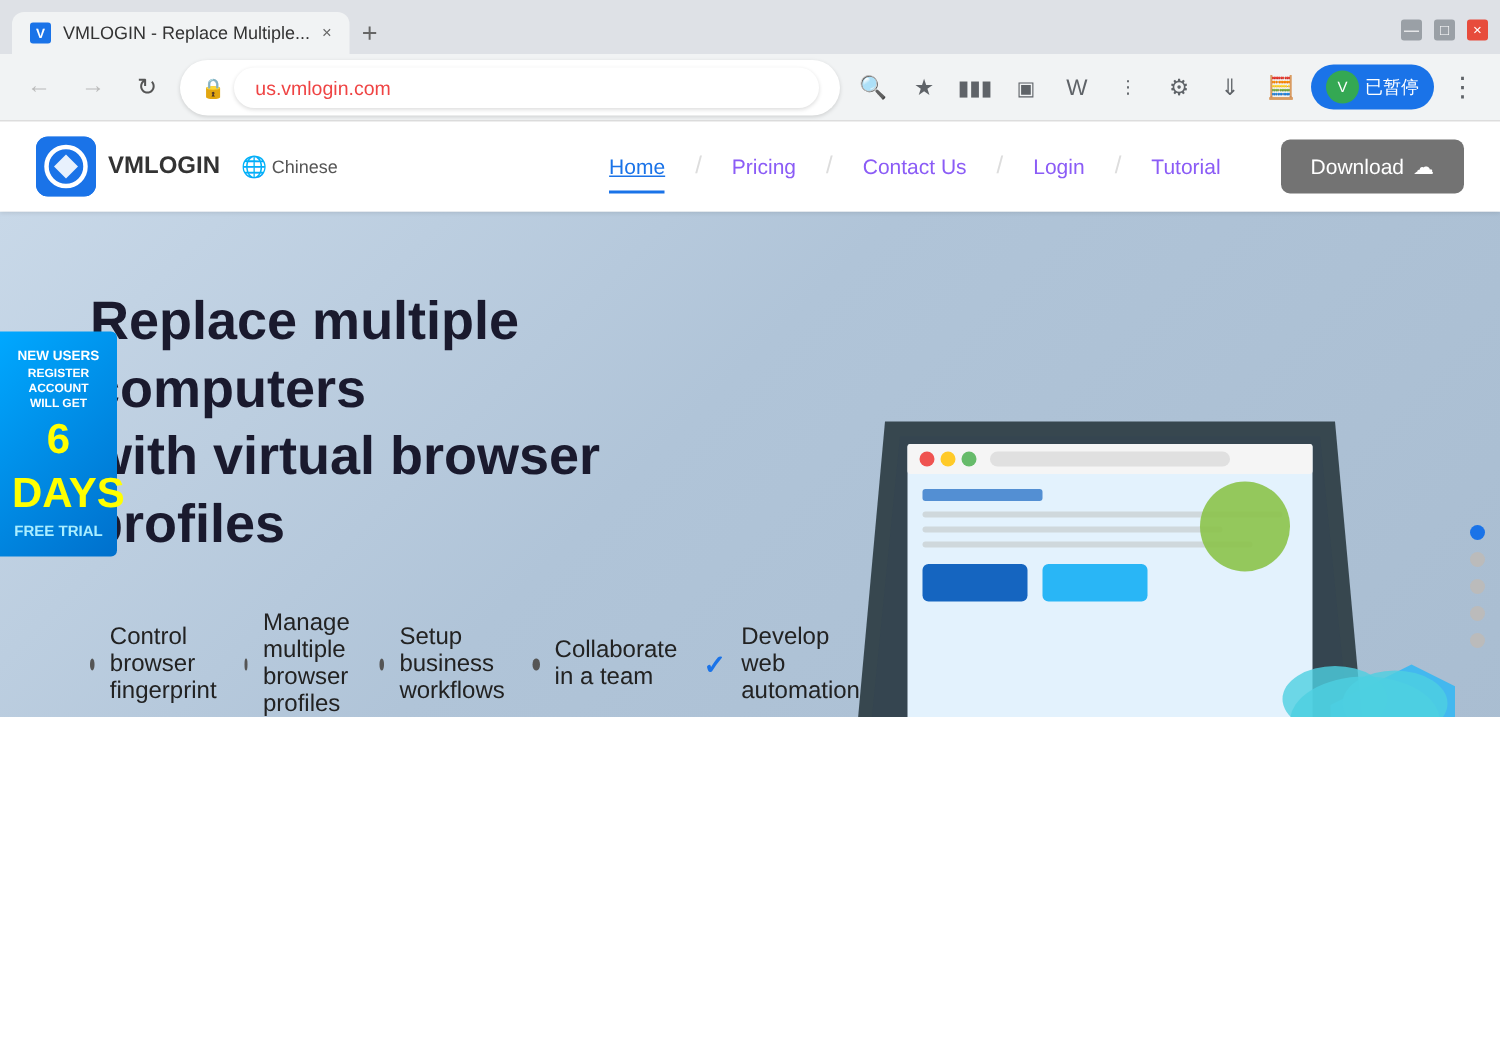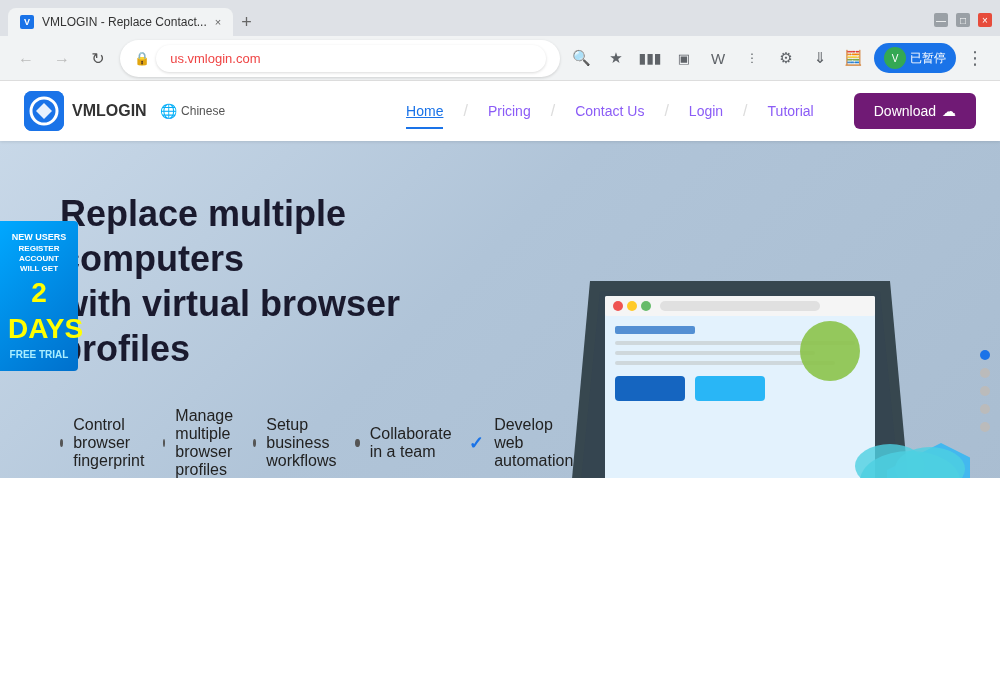--- a/index.html
+++ b/index.html
@@ -33,21 +33,21 @@
     .site-nav { display: flex; align-items: center; padding: 0 24px; height: 60px; background: #fff; box-shadow: 0 1px 3px rgba(0,0,0,0.1); position: relative; z-index: 10; }
     .logo-area { display: flex; align-items: center; gap: 8px; }
     .logo-icon { width: 40px; height: 40px; background: #1a73e8; border-radius: 8px; display: flex; align-items: center; justify-content: center; }
     .logo-text { font-size: 16px; font-weight: bold; color: #333; }
     .lang-btn { font-size: 12px; color: #555; display: flex; align-items: center; gap: 3px; cursor: pointer; margin-left: 6px; }
     .nav-links { display: flex; align-items: center; gap: 4px; margin-left: auto; }
     .nav-link { padding: 8px 16px; font-size: 14px; color: #8b5cf6; text-decoration: none; cursor: pointer; position: relative; }
     .nav-link.active { color: #1a73e8; text-decoration: underline; }
     .nav-link.active::after { content: ''; position: absolute; bottom: -2px; left: 16px; right: 16px; height: 2px; background: #1a73e8; }
     .nav-sep { color: #ddd; font-size: 16px; }
-    .download-btn { background: #701a75; color: #fff; padding: 10px 20px; border-radius: 6px; font-size: 14px; cursor: pointer; display: flex; align-items: center; gap: 6px; margin-left: 20px; border: none; }
+    .download-btn { background: #737373; color: #fff; padding: 10px 20px; border-radius: 6px; font-size: 14px; cursor: pointer; display: flex; align-items: center; gap: 6px; margin-left: 20px; border: none; }
 
     
     .hero { background: linear-gradient(135deg, #c8d8e8 0%, #b0c4d8 40%, #a8bcd0 100%); height: 500px; position: relative; overflow: hidden; display: flex; align-items: flex-start; padding: 50px 60px; }
     .hero-left { max-width: 420px; z-index: 2; }
     .hero-title { font-size: 36px; font-weight: bold; color: #1a1a2e; line-height: 1.25; margin-bottom: 36px; }
     .hero-features { list-style: none; display: flex; flex-direction: row; gap: 14px; }
     .hero-feature { display: flex; align-items: center; gap: 10px; font-size: 16px; color: #222; }
     .feature-check { color: #1a73e8; font-size: 18px; font-weight: bold; }
     .feature-bullet { width: 8px; height: 8px; border-radius: 50%; background: #555; display: inline-block; }
 
@@ -73,21 +73,21 @@
 </head>
 <body>
 
 <div class="browser-chrome">
 
   <div class="tab-bar">
     <div class="tab">
       <div class="tab-favicon">
         <span style="font-size:9px;color:#fff;font-weight:bold;">V</span>
       </div>
-      <span class="tab-title">VMLOGIN - Replace Contact...</span>
+      <span class="tab-title">VMLOGIN - Replace Multiple...</span>
       <span class="tab-close">×</span>
     </div>
     <button class="tab-new">+</button>
     <div class="window-controls">
       <div class="win-btn">—</div>
       <div class="win-btn">□</div>
       <div class="win-btn" style="background:#e74c3c;">×</div>
     </div>
   </div>
 
@@ -153,21 +153,21 @@
       </button>
     </div>
   </nav>
 
   <div class="hero">
 
     <div class="promo-badge">
       <div style="font-size:9px;line-height:1.4;">NEW USERS</div>
       <div style="font-size:8px;line-height:1.3;">REGISTER ACCOUNT</div>
       <div style="font-size:8px;">WILL GET</div>
-      <div class="promo-days">2 DAYS</div>
+      <div class="promo-days">6 DAYS</div>
       <div class="promo-label">FREE TRIAL</div>
     </div>
 
     <div class="hero-left">
       <h1 class="hero-title">Replace multiple computers<br>with virtual browser profiles</h1>
       <ul class="hero-features">
         <li class="hero-feature">
           <span class="feature-bullet"></span>
           <span>Control browser fingerprint</span>
         </li>

